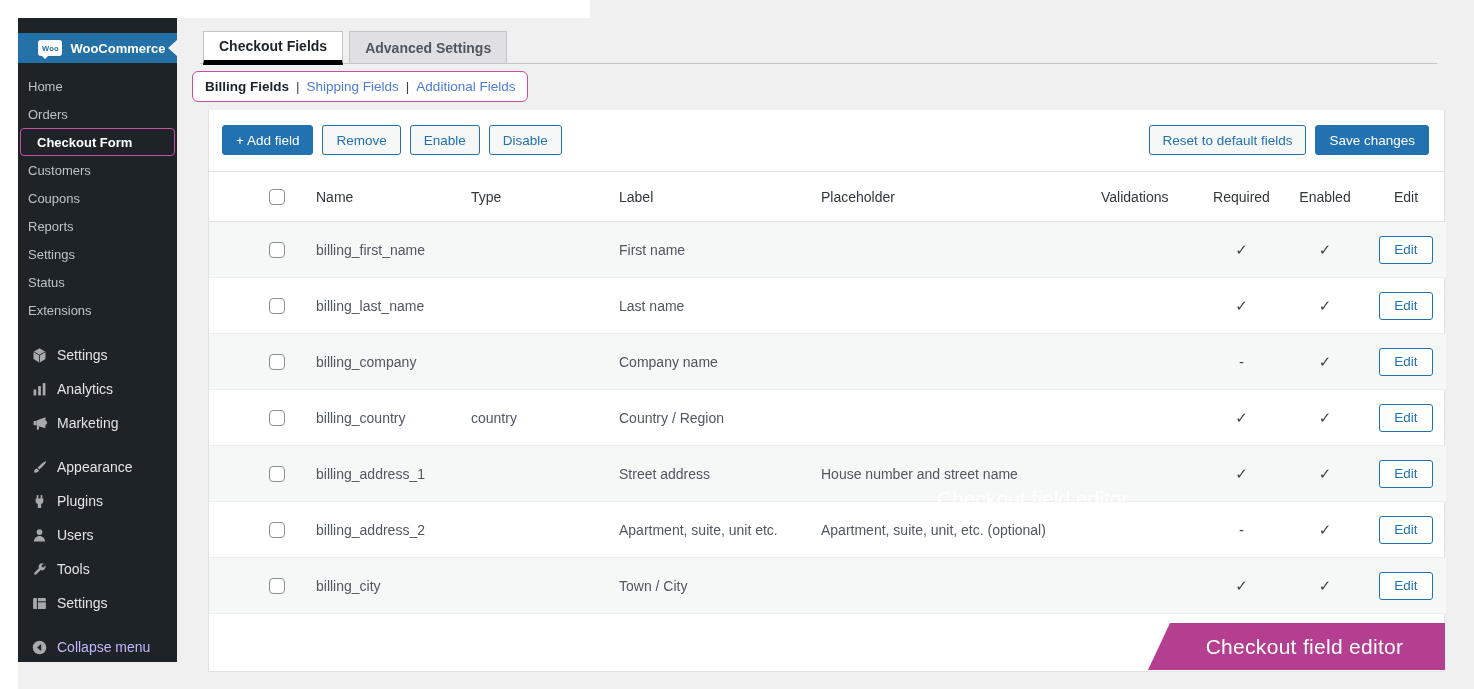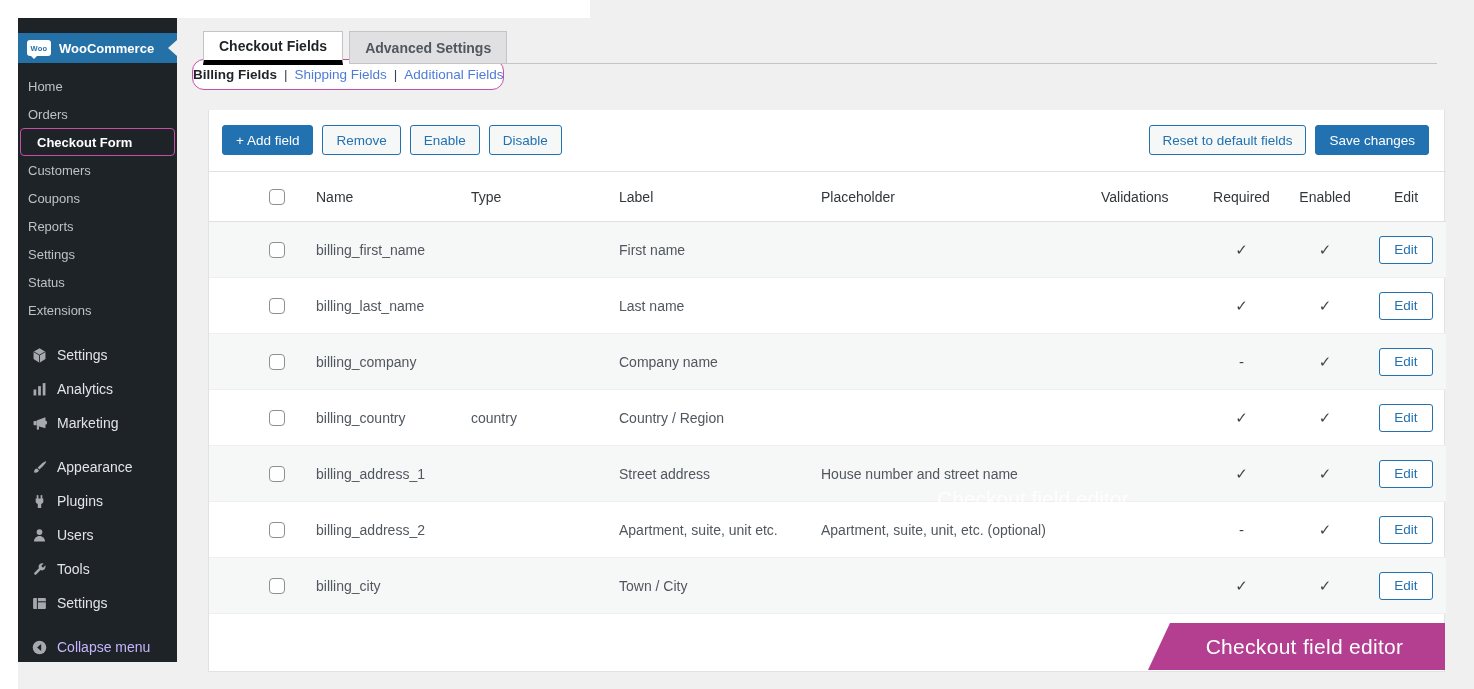--- a/index.html
+++ b/index.html
@@ -3,21 +3,21 @@
 <meta charset="utf-8">
 <style>
   * { margin:0; padding:0; box-sizing:border-box; }
   html,body { width:1474px; height:689px; font-family:"Liberation Sans", sans-serif; background:#fff; overflow:hidden; }
   .page { position:relative; width:1474px; height:689px; background:#f0f0f1; }
   .white-strip-left { position:absolute; left:0; top:0; width:18px; height:689px; background:#fff; }
   .white-strip-top { position:absolute; left:0; top:0; width:590px; height:18px; background:#fff; }
 
   
   .sidebar { position:absolute; left:18px; top:18px; width:159px; height:644px; background:#1d2327; }
-  .brand { position:relative; margin-top:15px; height:30px; background:#2471a8; display:flex; align-items:center; padding-left:9px; }
+  .brand { position:relative; margin-top:15px; height:30px; background:#2471a8; display:flex; align-items:center; padding-left:9px;justify-content:center; }
   .woo-logo { position:relative; width:24px; height:16px; background:#fff; border-radius:3px; color:#2471a8; font-size:7.5px; font-weight:bold; display:flex; align-items:center; justify-content:center; letter-spacing:.3px; }
   .woo-logo::after { content:""; position:absolute; left:3px; bottom:-3px; border-left:4px solid transparent; border-right:4px solid transparent; border-top:4px solid #fff; }
   .brand-label { color:#fff; font-size:13px; font-weight:600; margin-left:8px; }
   .brand-arrow { position:absolute; right:0; top:50%; margin-top:-8px; width:0; height:0; border-top:8px solid transparent; border-bottom:8px solid transparent; border-right:9px solid #f0f0f1; }
   .submenu { padding-top:9px; }
   .submenu-item { height:28px; display:flex; align-items:center; padding-left:10px; font-size:13px; color:#bdc2c7; cursor:pointer; }
   .submenu-item.active { margin:0 2px; padding-left:16px; border:1px solid #c84da5; border-radius:4px; color:#fff; font-weight:bold; }
   .menu-sep { height:14px; }
   .menu-gap { height:10px; }
   .menu-item { height:34px; display:flex; align-items:center; padding-left:12px; font-size:14px; color:#e2e4e7; cursor:pointer; }
@@ -25,21 +25,21 @@
   .menu-item svg { display:block; }
   .collapse-item { color:#c4b5fd; }
 
   
   .tabs { position:absolute; left:203px; top:31px; display:flex; }
   .tabs-underline { position:absolute; left:200px; top:63px; width:1237px; height:1px; background:#c3c4c7; }
   .nav-tab { height:33px; display:flex; align-items:center; padding:0 15px; border:1px solid #c3c4c7; background:#e0e0e2; color:#50575e; font-size:14px; font-weight:bold; margin-right:6px; cursor:pointer; position:relative; z-index:2; }
   .nav-tab.active { background:#fff; color:#1d2327; border-bottom:5px solid #000000; height:34px; }
 
   
-  .subtabs { position:absolute; left:192px; top:59px; height:31px; display:inline-flex; align-items:center; gap:7px; padding:0 0; background:#fff; border:1px solid #c84da5; border-radius:12px; font-size:13.5px; }
+  .subtabs { position:absolute; left:192px; top:71px; height:31px; display:inline-flex; align-items:center; gap:7px; padding:0 12px; background:#fff; border:1px solid #c84da5; border-radius:6px; font-size:13.5px; }
   .subtab { color:#4d7bd6; cursor:pointer; }
   .subtab.active { color:#1d2327; font-weight:bold; cursor:default; }
   .subtab-sep { color:#3c434a; }
 
   
   .panel { position:absolute; left:208px; top:110px; width:1237px; height:562px; background:#fff; border:1px solid #e2e2e2; border-top:none; }
   .toolbar { position:relative; height:61px; padding:15px 15px 0 13px; }
   .toolbar-left { display:inline-flex; gap:9px; }
   .toolbar-right { position:absolute; right:15px; top:15px; display:inline-flex; gap:9px; }
   .btn { height:30px; display:inline-flex; align-items:center; padding:0 13px; font-size:13.5px; border-radius:3px; cursor:pointer; font-family:"Liberation Sans", sans-serif; }

